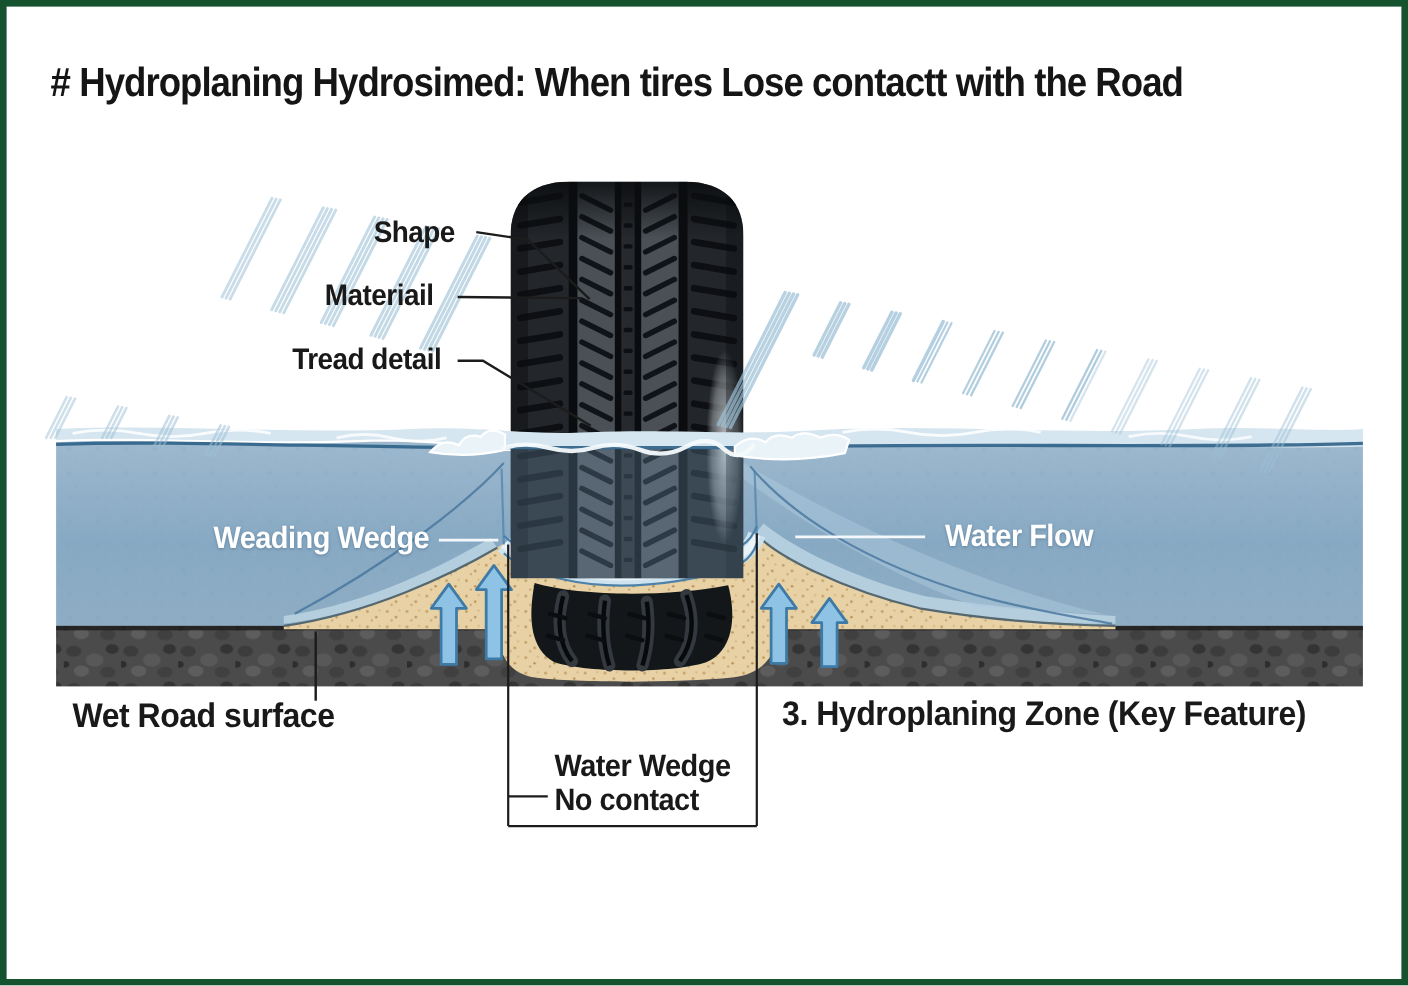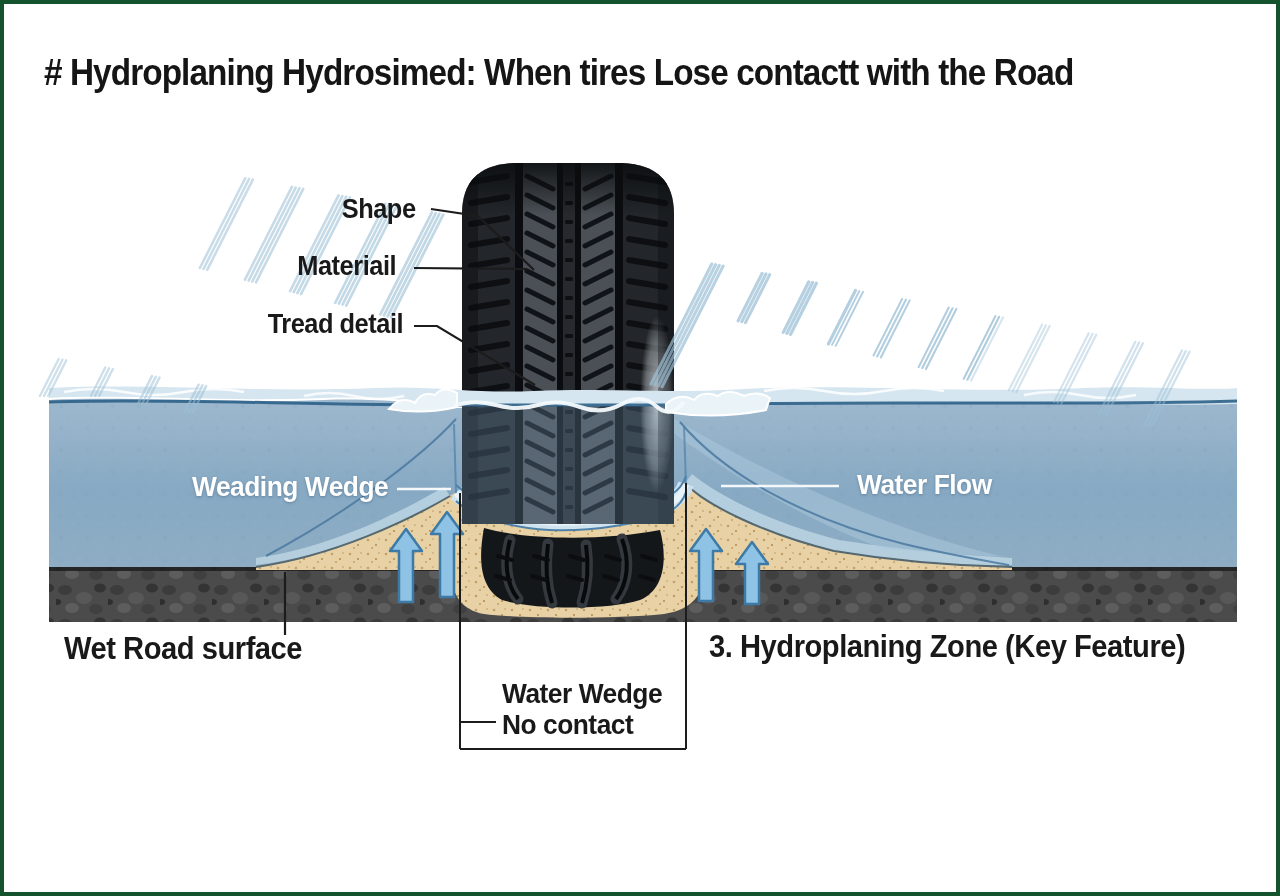--- a/index.html
+++ b/index.html
@@ -1,18 +1,18 @@
 <!DOCTYPE html>
 <html><head>
 <meta charset="utf-8">
 <style>
   html,body{margin:0;padding:0;background:#ffffff;}
   #canvas{
     position:relative;width:1280px;height:896px;box-sizing:border-box;
-    background:#ffffff;border:4px solid #14532d;overflow:hidden;
+    background:#ffffff;border:6px solid #14532d;overflow:hidden;
     font-family:"Liberation Sans","DejaVu Sans",sans-serif;
   }
   .ttl{
     position:absolute;left:40px;top:48px;font-size:37px;font-weight:700;
     color:#151515;letter-spacing:-1px;transform:scaleX(.9);transform-origin:left top;
     white-space:nowrap;
   }
   .lbl{
     position:absolute;font-weight:700;color:#191919;font-size:27px;
     letter-spacing:-.5px;transform:scaleX(.94);white-space:nowrap;line-height:1.1;

